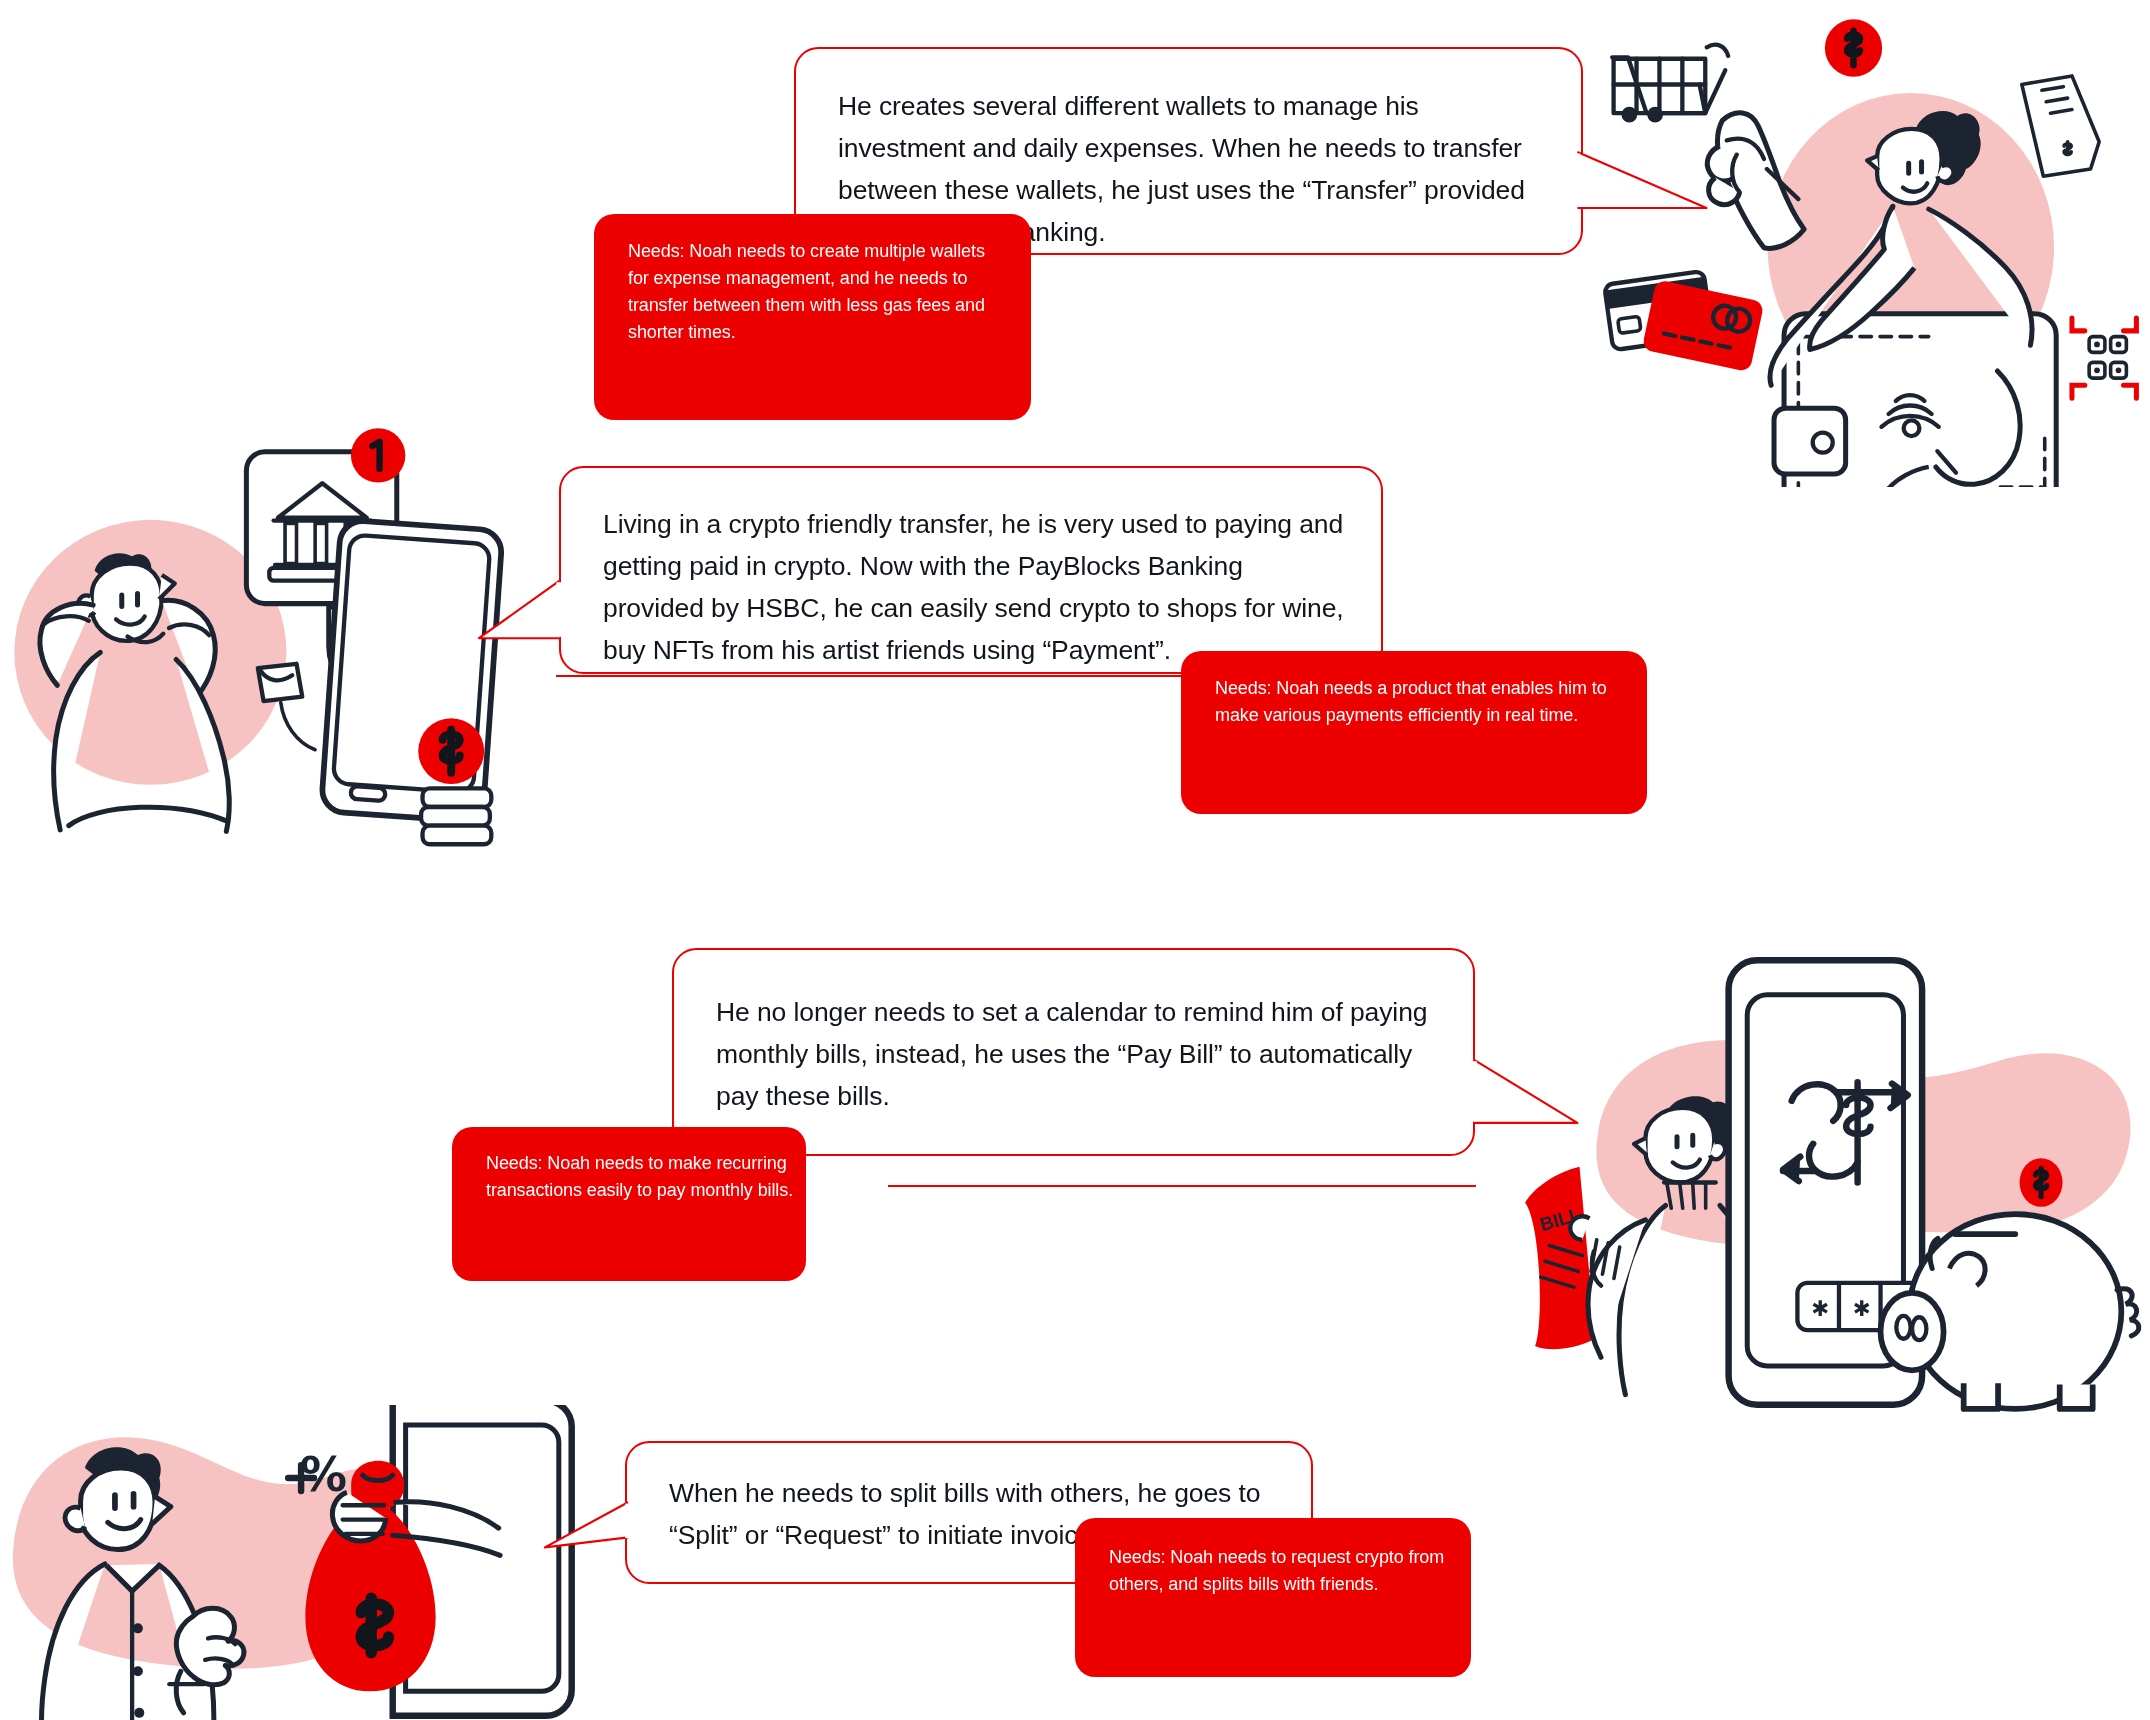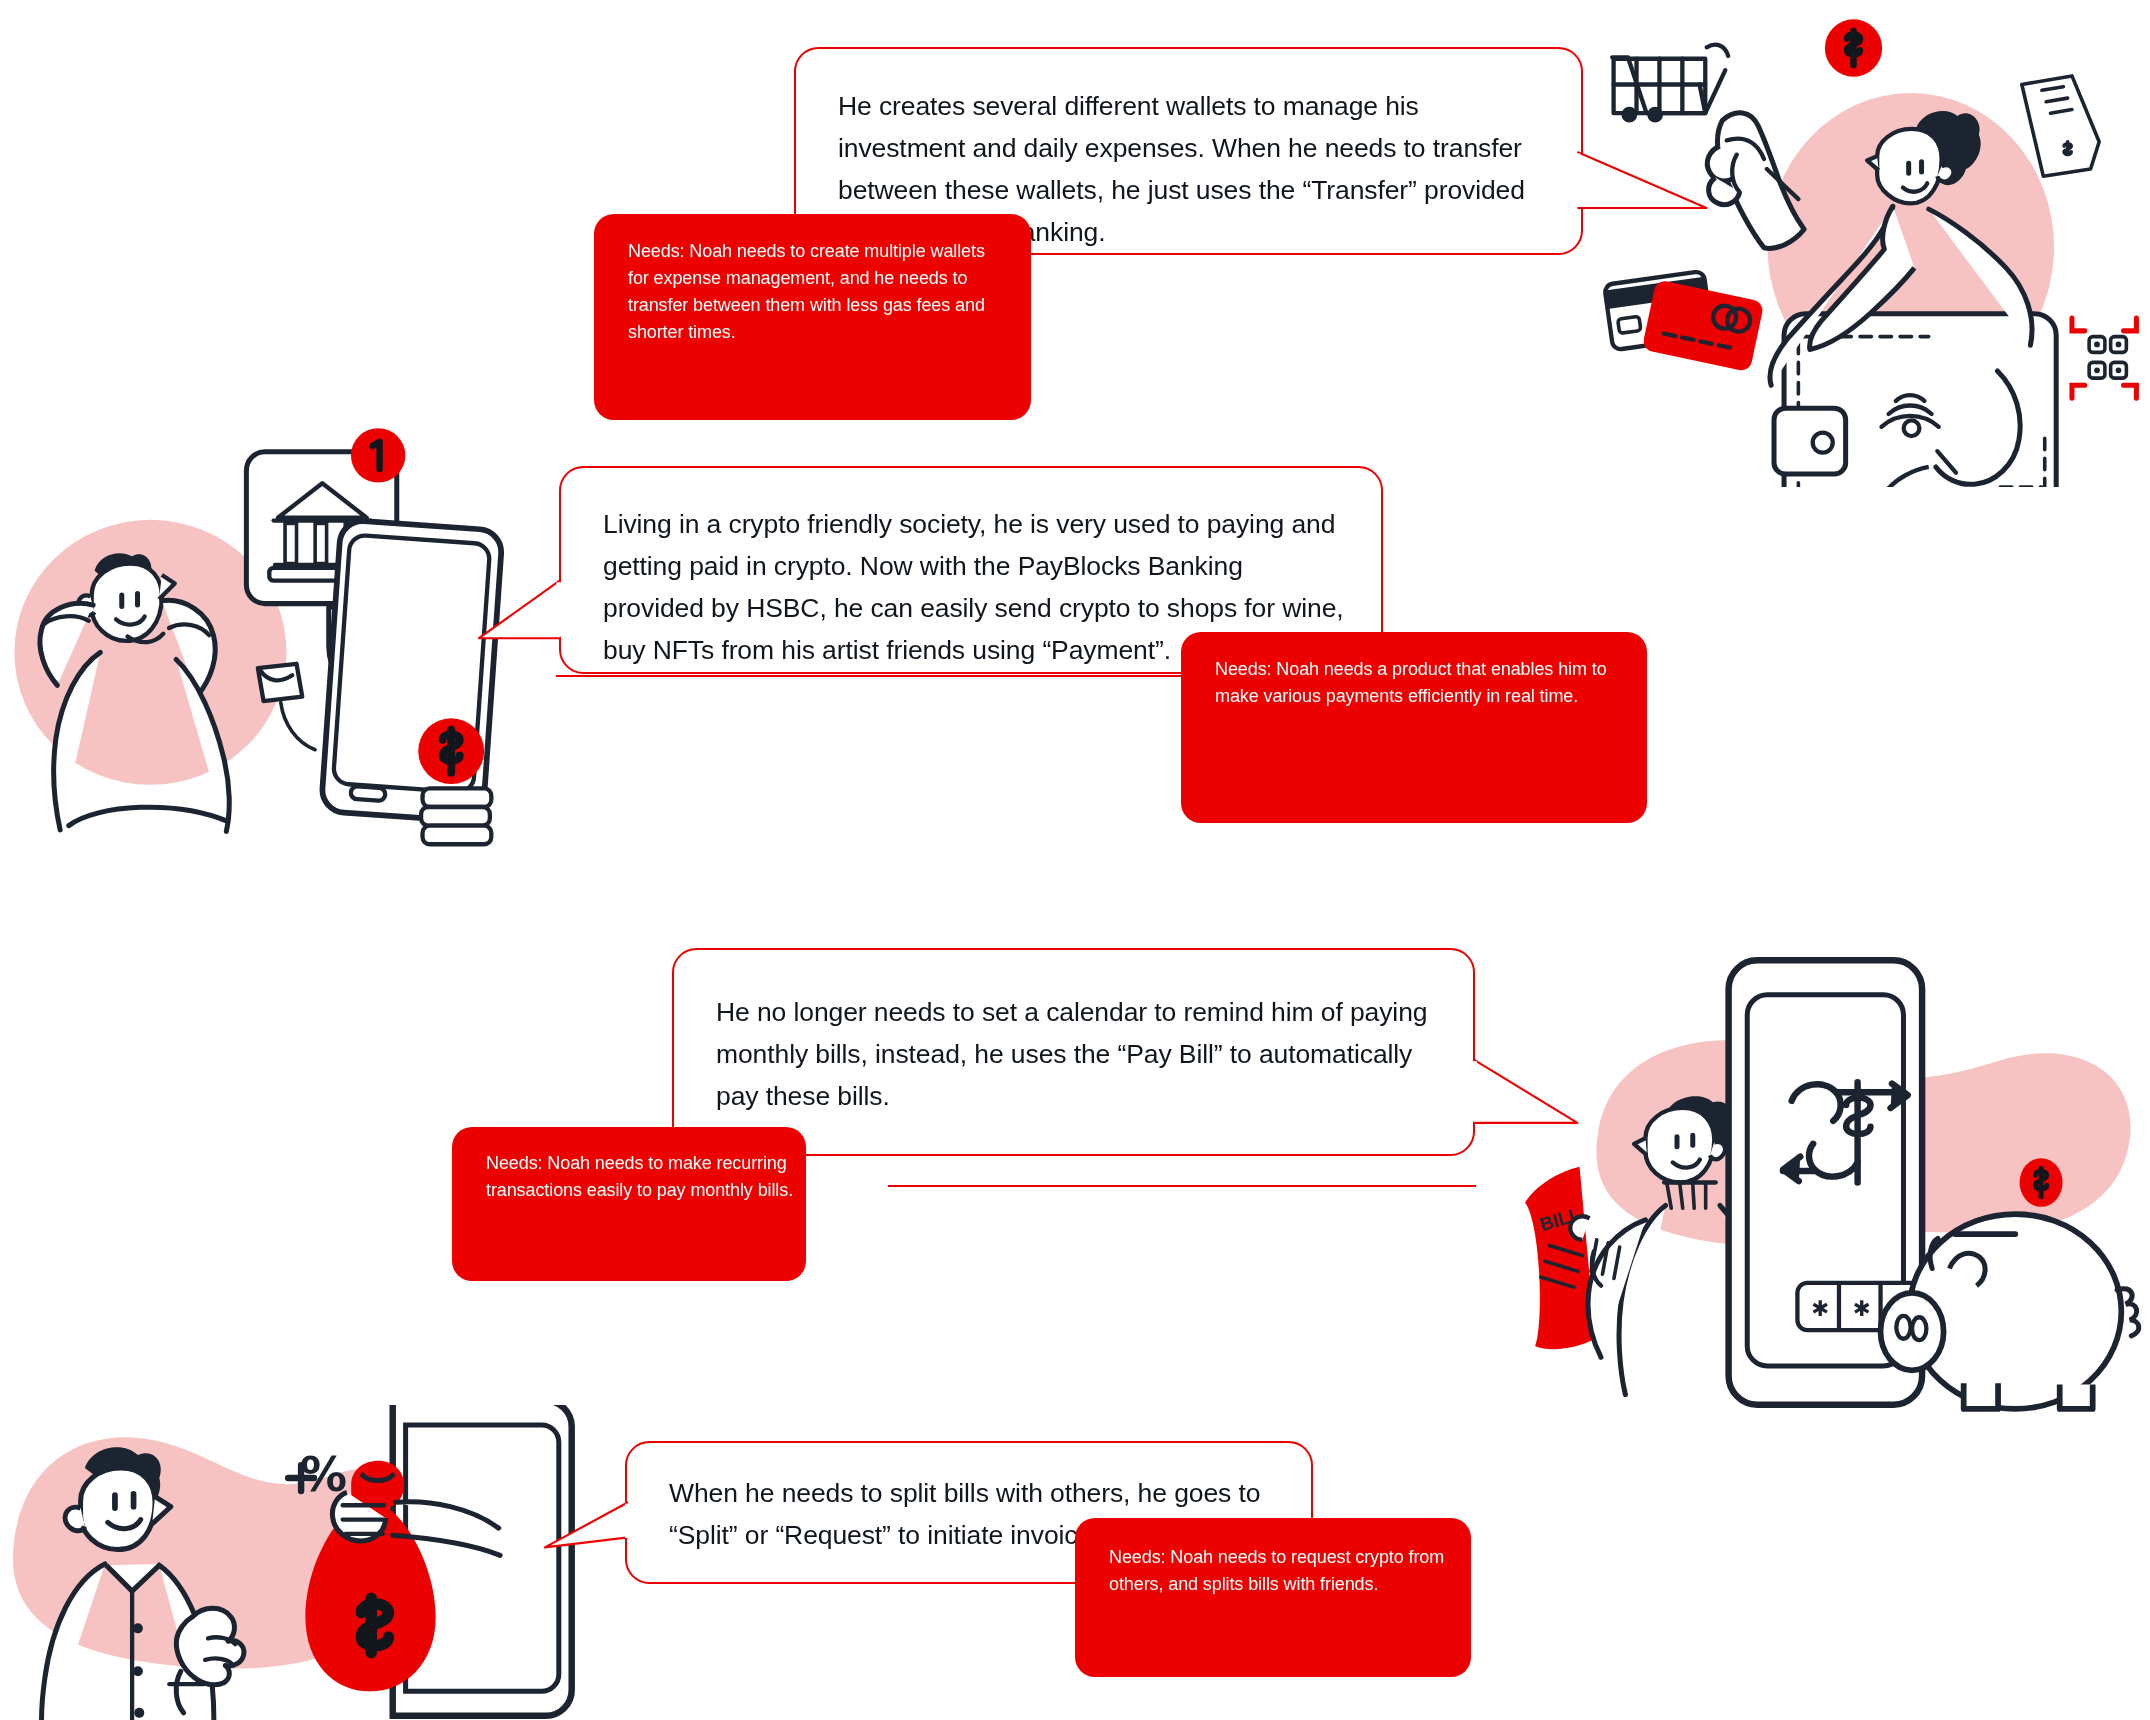--- a/index.html
+++ b/index.html
@@ -393,24 +393,24 @@
 
   <div class="bubble" style="left:794px;top:47px;width:789px;height:208px;">
     <div class="txt abs" style="left:42px;top:37px;width:710px;">He creates several different wallets to manage his investment and daily expenses. When he needs to transfer between these wallets, he just uses the “Transfer” provided by PayBlocks Banking.</div>
   </div>
 
   <div class="needbox" style="left:594px;top:214px;width:437px;height:206px;">
     <div class="txt abs" style="left:34px;top:24.4px;width:380px;">Needs: Noah needs to create multiple wallets for expense management, and he needs to transfer between them with less gas fees and shorter times.</div>
   </div>
 
   <div class="bubble" style="left:559px;top:466px;width:824px;height:208px;">
-    <div class="txt abs" style="left:42px;top:36px;width:746px;">Living in a crypto friendly society, he is very used to paying and getting paid in crypto. Now with the PayBlocks Banking provided by HSBC, he can easily send crypto to shops for wine, buy NFTs from his artist friends using “Payment”.</div>
-  </div>
-
-  <div class="needbox" style="left:1181px;top:632px;width:466px;height:191px;">
+    <div class="txt abs" style="left:42px;top:36px;width:746px;">Living in a crypto friendly transfer, he is very used to paying and getting paid in crypto. Now with the PayBlocks Banking provided by HSBC, he can easily send crypto to shops for wine, buy NFTs from his artist friends using “Payment”.</div>
+  </div>
+
+  <div class="needbox" style="left:1181px;top:651px;width:466px;height:163px;">
     <div class="txt abs" style="left:34px;top:24.4px;width:409px;">Needs: Noah needs a product that enables him to make various payments efficiently in real time.</div>
   </div>
 
   <div class="bubble" style="left:672px;top:948px;width:803px;height:208px;padding-left:8px;">
     <div class="txt abs" style="left:42px;top:42px;width:724px;">He no longer needs to set a calendar to remind him of paying monthly bills, instead, he uses the “Pay Bill” to automatically pay these bills.</div>
   </div>
 
   <div class="needbox" style="left:452px;top:1127px;width:354px;height:154px;">
     <div class="txt abs" style="left:34px;top:23px;width:387px;">Needs: Noah needs to make recurring transactions easily to pay monthly bills.</div>
   </div>

